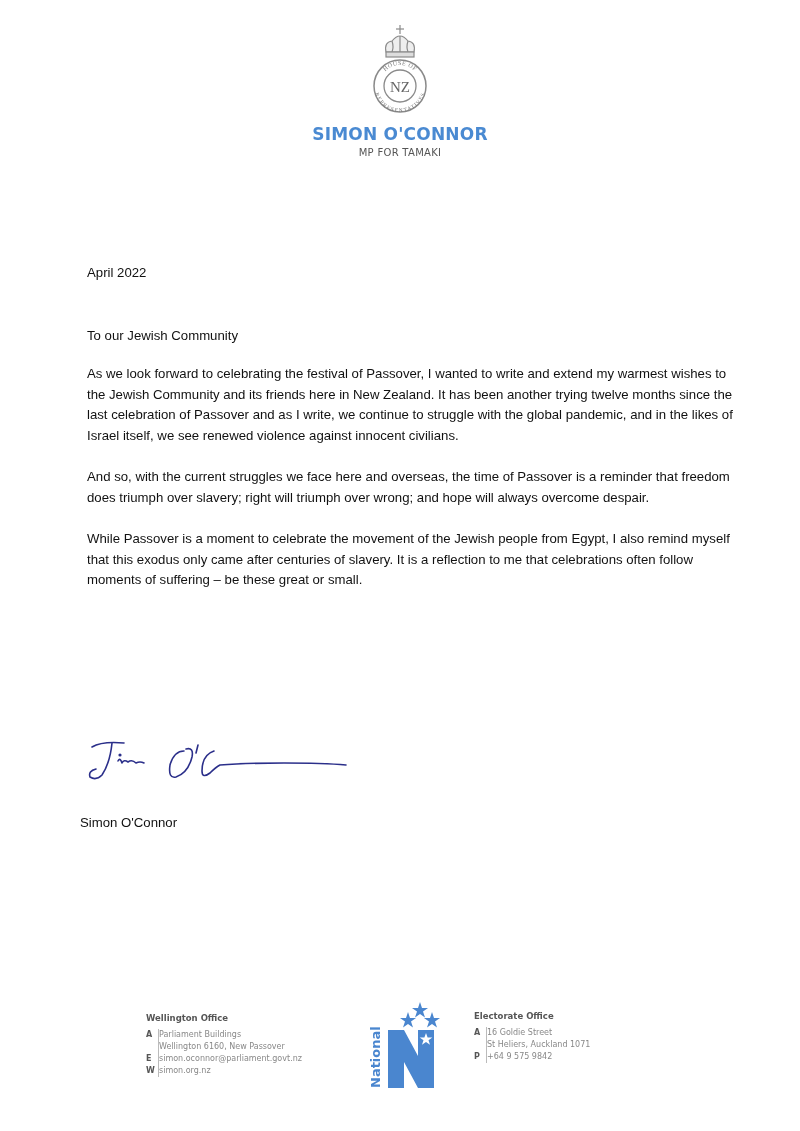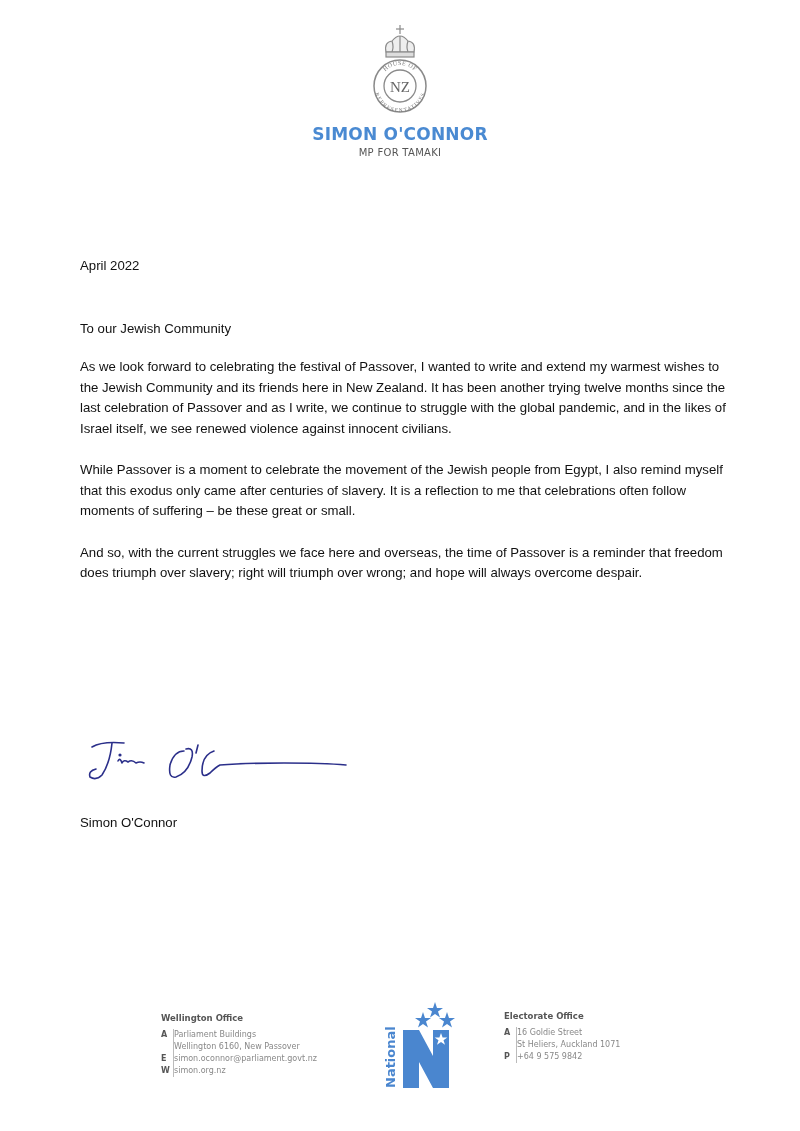--- a/index.html
+++ b/index.html
@@ -6,37 +6,37 @@
   body { width: 800px; height: 1131px; position: relative; overflow: hidden;
          font-family: "Liberation Sans", sans-serif; color: #111; }
   .header { position: absolute; left: 0; top: 22px; width: 800px; text-align: center; }
   .crest { display: block; margin: 0 auto; width: 60px; height: 96px; }
   .mp-name { margin-top: 6px; font-family: "DejaVu Sans", sans-serif; font-weight: bold;
              font-size: 17px; letter-spacing: 0.2px; color: #4a8ad2; }
   .mp-title { margin-top: 3px; font-family: "DejaVu Sans", sans-serif; font-size: 10px;
               color: #555; letter-spacing: 0.3px; }
   .letter { position: absolute; left: 80px; top: 256px; width: 660px;
             font-size: 13.2px; line-height: 20.5px; color: #111; }
-  .letter p { margin: 0; }
+  .letter p { margin: 7px; }
   .date { margin-bottom: 42px !important; }
   .salutation { margin-bottom: 18px !important; }
   .para { margin-bottom: 21px !important; }
   .closing { margin-bottom: 0 !important; }
   .signature { position: absolute; left: 84px; top: 733px; width: 270px; height: 60px; }
   .signoff { position: absolute; left: 80px; top: 812px; font-size: 13.2px; line-height: 21px; }
   .signoff .role { font-weight: bold; }
-  .footer { position: absolute; top: 1000px; left: 16px; width: 720px; height: 100px; }
+  .footer { position: absolute; top: 1000px; left: 1px; width: 720px; height: 100px; }
   .office { position: absolute; font-family: "DejaVu Sans", sans-serif; font-size: 8px; color: #888; }
   .office-title { font-weight: bold; color: #555; font-size: 8.5px; margin-bottom: 6px; }
   .office-rows { position: relative; }
   .office-row { display: flex; line-height: 12px; }
   .office-row .lbl { width: 12px; font-weight: bold; color: #555; }
   .office-row .val { border-left: 1px solid #bbb; }
   .wellington { left: 145px; top: 13px; }
-  .electorate { left: 473px; top: 11px; margin-left: 15px; }
+  .electorate { left: 473px; top: 11px; }
   .national-logo { position: absolute; left: 353px; top: 0px; width: 92px; height: 92px; }
 </style>
 </head>
 <body>
 
 <div class="header">
   <svg class="crest" viewBox="0 0 60 96">
 
     <g fill="none" stroke="#8a8a8a" stroke-width="1.2">
       <line x1="30" y1="3" x2="30" y2="12"></line>
@@ -61,22 +61,22 @@
     <text x="30" y="70" text-anchor="middle" font-family="Liberation Serif, serif" font-size="15" fill="#666">NZ</text>
   </svg>
   <div class="mp-name">SIMON O'CONNOR</div>
   <div class="mp-title">MP FOR TAMAKI</div>
 </div>
 
 <div class="letter">
   <p class="date">April 2022</p>
   <p class="salutation">To our Jewish Community</p>
   <p class="para">As we look forward to celebrating the festival of Passover, I wanted to write and extend my warmest wishes to the Jewish Community and its friends here in New Zealand.  It has been another trying twelve months since the last celebration of Passover and as I write, we continue to struggle with the global pandemic, and in the likes of Israel itself, we see renewed violence against innocent civilians.</p>
+  <p class="para">And so, with the current struggles we face here and overseas, the time of Passover is a reminder that freedom does triumph over slavery; right will triumph over wrong; and hope will always overcome despair.</p>
   <p class="para">While Passover is a moment to celebrate the movement of the Jewish people from Egypt, I also remind myself that this exodus only came after centuries of slavery.  It is a reflection to me that celebrations often follow moments of suffering – be these great or small.</p>
-  <p class="para">And so, with the current struggles we face here and overseas, the time of Passover is a reminder that freedom does triumph over slavery; right will triumph over wrong; and hope will always overcome despair.</p>
 </div>
 
 <svg class="signature" viewBox="0 0 270 60">
   <g fill="none" stroke="#2b2f8a" stroke-width="1.6" stroke-linecap="round" stroke-linejoin="round">
 
     <path d="M8 14 Q18 8 40 10"></path>
     <path d="M28 10 Q26 30 18 42 Q12 48 6 44 Q4 38 12 36"></path>
     <path d="M34 28 Q36 24 38 30 Q40 26 44 29 Q48 26 52 30 Q56 28 60 30"></path>
     <circle cx="36" cy="22" r="0.8"></circle>
 

